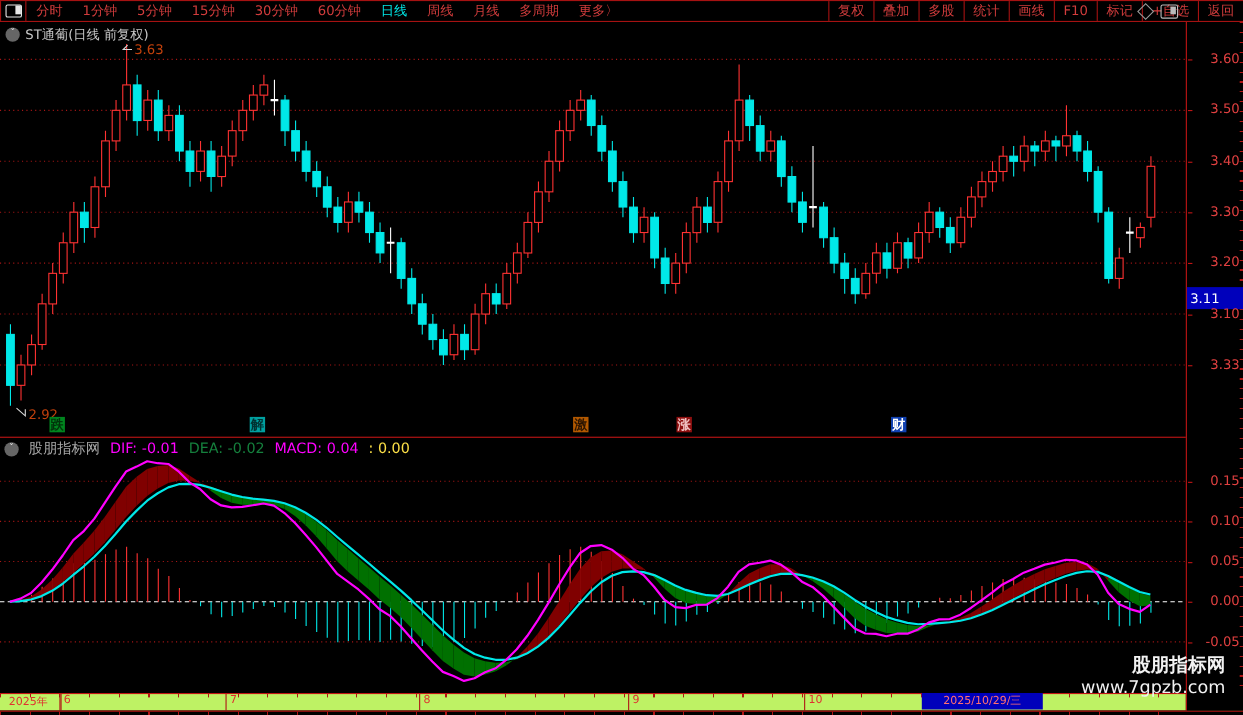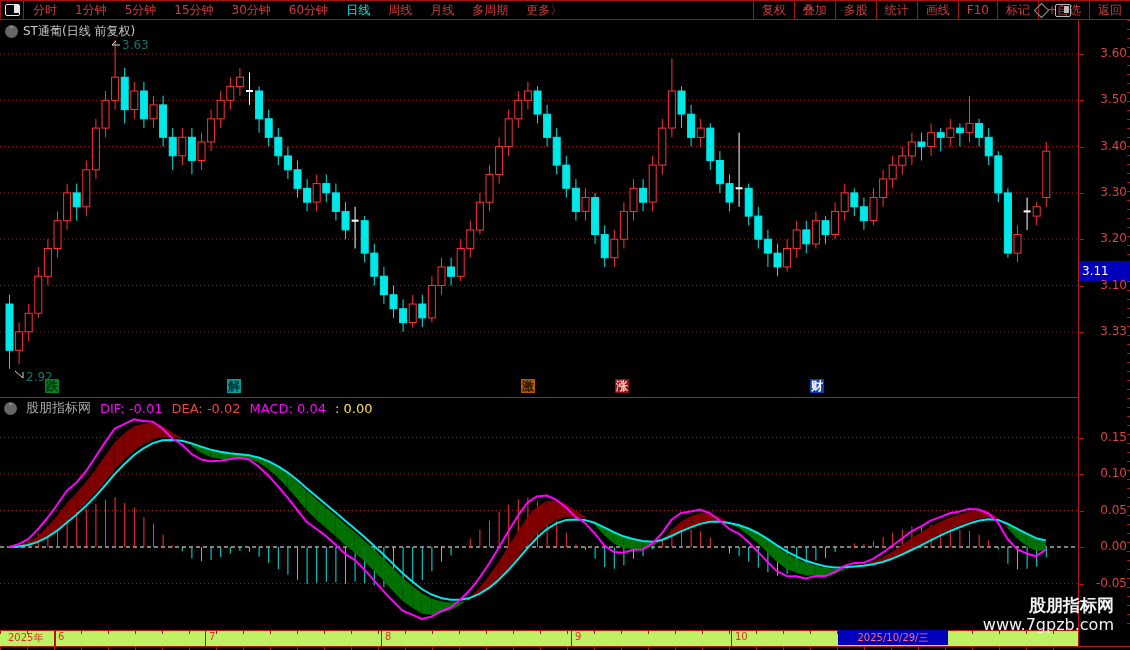--- a/index.html
+++ b/index.html
@@ -27,30 +27,30 @@
 
   .chart-title{position:absolute;left:5px;top:3px;display:flex;align-items:center;gap:5px;
     font-size:12px;color:#c8c8c8;z-index:5;}
   .circ-chev{width:13px;height:13px;border-radius:50%;background:#666;color:#ddd;font-size:9px;
     line-height:12px;text-align:center;display:inline-block;}
   .title-icons{position:absolute;top:4px;left:1036px;display:flex;align-items:center;gap:8px;z-index:5;color:#999;}
   .diamond{width:9px;height:9px;border:1px solid #999;transform:rotate(45deg);display:inline-block;}
   .split-icon{width:14px;height:11px;border:1px solid #bbb;border-radius:2px;position:relative;display:inline-block;}
   .split-icon::after{content:"";position:absolute;right:1px;top:1px;width:5px;height:7px;background:#bbb;}
 
-  .annotation{position:absolute;color:#0f766e;font-size:12px;z-index:4;white-space:nowrap;}
+  .annotation{position:absolute;color:#c2410c;font-size:12px;z-index:4;white-space:nowrap;}
 
   .sig-label{position:absolute;width:14px;height:14px;font-size:12px;line-height:14px;text-align:center;
     z-index:4;font-weight:bold;}
 
   
   .ind-header{position:absolute;left:4px;top:1px;display:flex;align-items:center;gap:9px;
     font-size:13px;z-index:5;white-space:nowrap;}
   .ind-name{color:#a8a8a8;}
-  .v-dif{color:#ff00ff;} .v-dea{color:#ef4444;} .v-macd{color:#ff00ff;} .v-extra{color:#fde047;}
+  .v-dif{color:#ff00ff;} .v-dea{color:#15803d;} .v-macd{color:#ff00ff;} .v-extra{color:#fde047;}
 
   
   .axis-col{position:absolute;left:1078px;top:20px;width:52px;height:626px;background:#000;
     border-left:1px solid #c01414;border-right:1px solid #c01414;z-index:3;}
   .axis-label{position:absolute;left:0;width:48px;text-align:right;font-size:12px;color:#e04040;}
   .axis-dash{position:absolute;left:1px;width:4px;height:1px;background:#c01414;}
   .price-cur{position:absolute;left:0;width:52px;height:20px;background:#0000bb;color:#fff;
     font-size:12px;line-height:20px;text-align:left;padding-left:3px;box-sizing:border-box;}
   .axis-ticks{position:absolute;right:0;width:4px;
     background:repeating-linear-gradient(180deg,#b01414 0 1px,transparent 1px 9px);}

